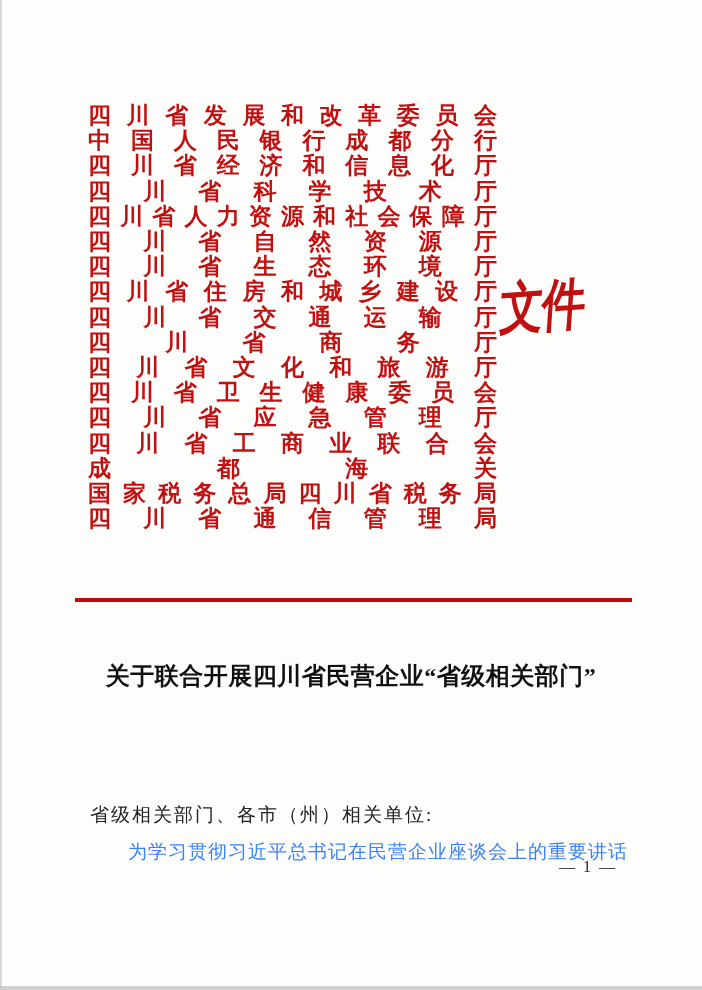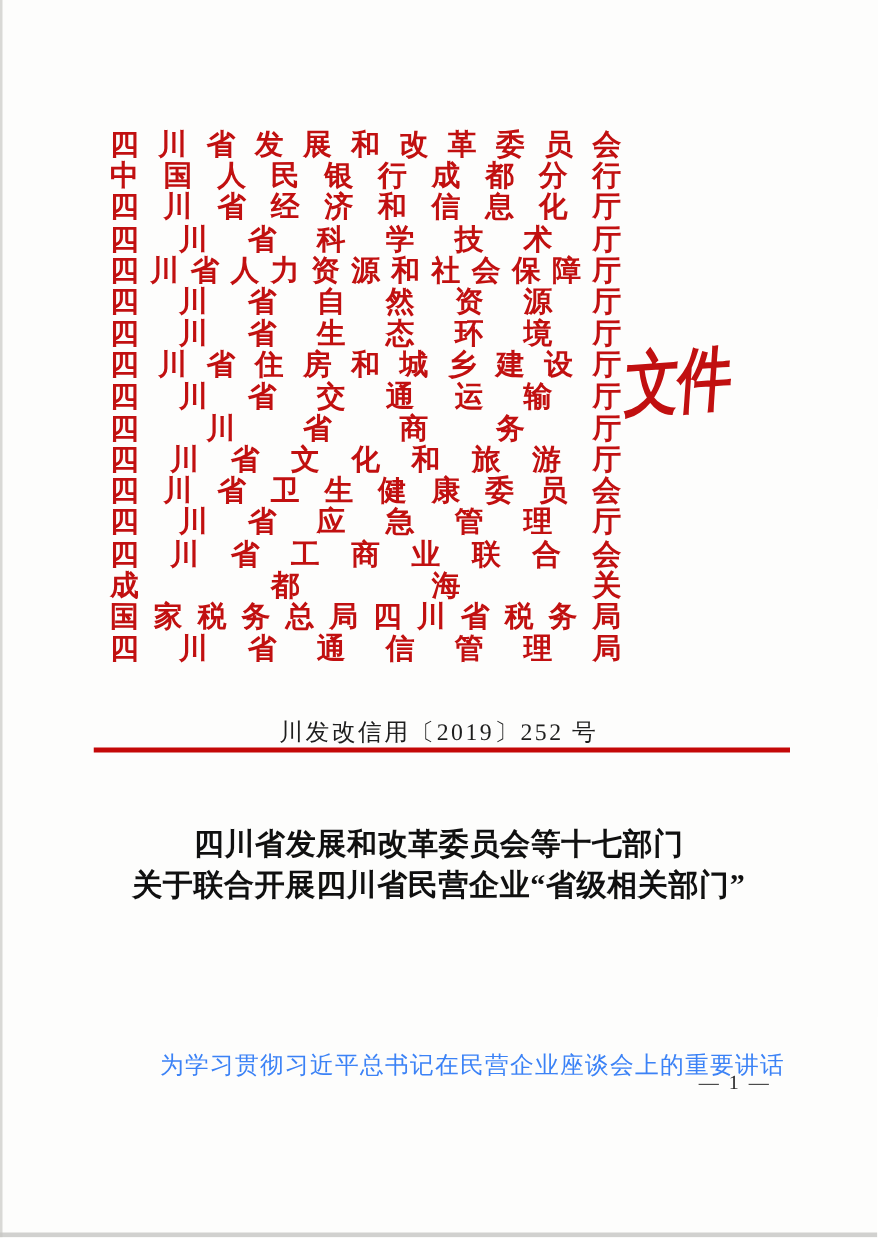--- a/index.html
+++ b/index.html
@@ -333,27 +333,26 @@
         <span>通</span>
         <span>信</span>
         <span>管</span>
         <span>理</span>
         <span>局</span>
       </div>
     </div>
 
   <div class="doc-label">文件</div>
 
-  <div class="doc-number">川发改信用〔2019〕252 号</div>
 
   <div class="red-rule"></div>
 
   <div class="title-block">
-    <div>四川省发展和改革委员会等十七部门</div>
     <div>关于联合开展四川省民营企业“省级相关部门”</div>
   </div>
 
+  <div class="salutation">省级相关部门、各市（州）相关单位:</div>
 
   <div class="paragraph">为学习贯彻习近平总书记在民营企业座谈会上的重要讲话</div>
 
   <div class="page-number">— 1 —</div>
 
 </div>
 
 </body></html>

